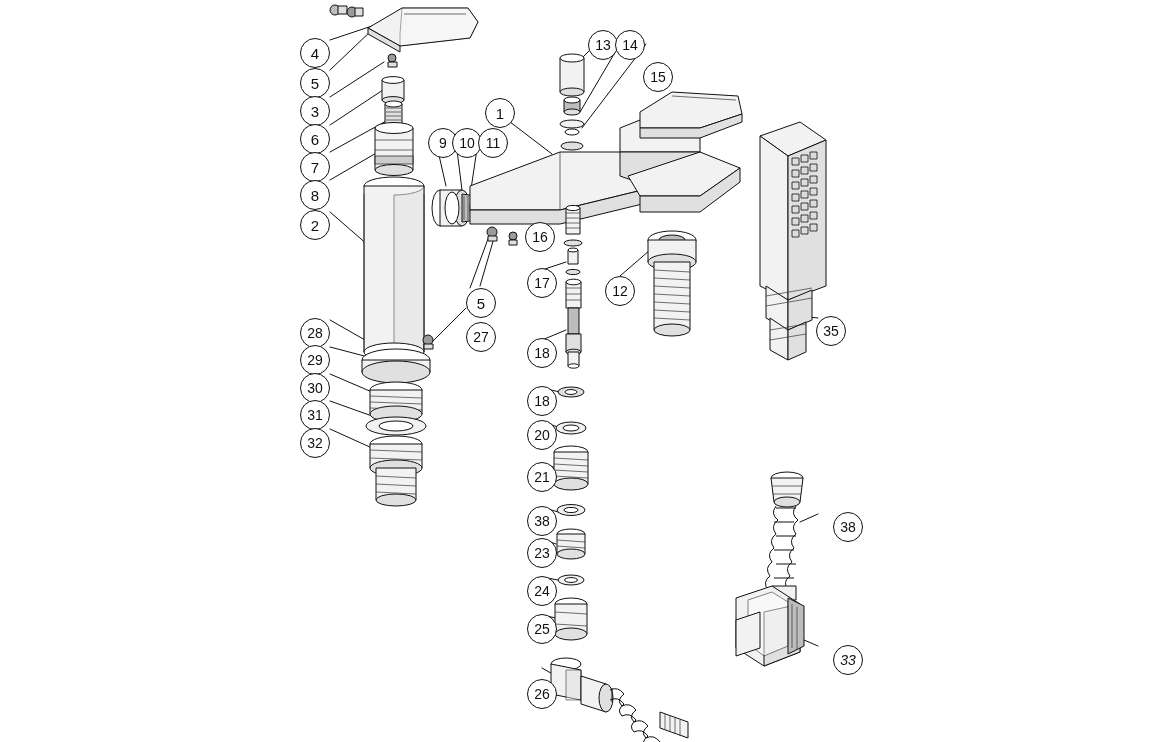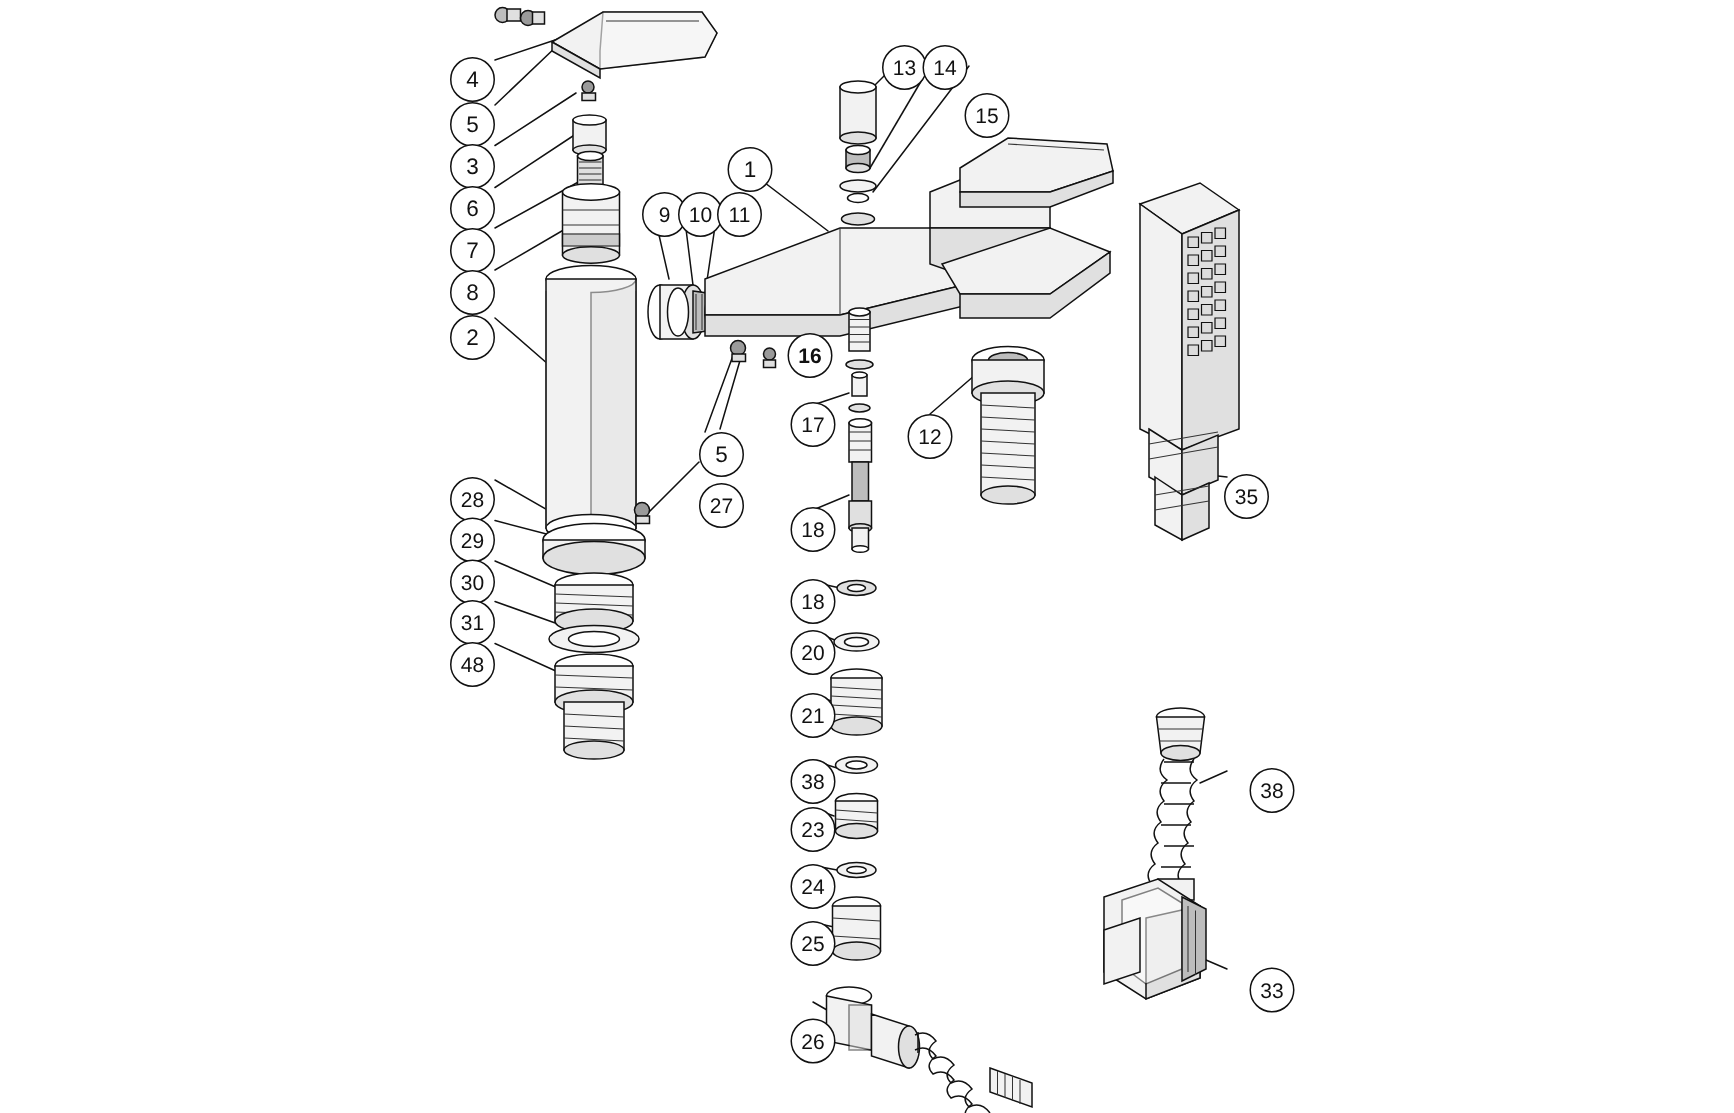--- a/index.html
+++ b/index.html
@@ -470,39 +470,39 @@
 
   <div class="callout small" style="left:428px; top:128px;">9</div>
   <div class="callout small" style="left:452px; top:128px;">10</div>
   <div class="callout small" style="left:478px; top:128px;">11</div>
   <div class="callout" style="left:485px; top:98px;">1</div>
 
   <div class="callout small" style="left:588px; top:30px;">13</div>
   <div class="callout small" style="left:615px; top:30px;">14</div>
   <div class="callout small" style="left:643px; top:30px;margin-top:32px;">15</div>
 
-  <div class="callout small" style="left:525px; top:222px;font-weight:bold;">16</div>
+  <div class="callout small" style="left:525px; top:222px;">16</div>
   <div class="callout" style="left:466px; top:288px;">5</div>
   <div class="callout small" style="left:466px; top:322px;">27</div>
   <div class="callout small" style="left:527px; top:268px;">17</div>
   <div class="callout small" style="left:527px; top:338px;">18</div>
   <div class="callout small" style="left:605px; top:276px;">12</div>
 
   <div class="callout small" style="left:527px; top:386px;">18</div>
   <div class="callout small" style="left:527px; top:420px;">20</div>
   <div class="callout small" style="left:527px; top:462px;">21</div>
   <div class="callout small" style="left:527px; top:506px;">38</div>
   <div class="callout small" style="left:527px; top:538px;">23</div>
   <div class="callout small" style="left:527px; top:576px;">24</div>
   <div class="callout small" style="left:527px; top:614px;">25</div>
   <div class="callout small" style="left:527px; top:666px;margin-top:13px;">26</div>
 
   <div class="callout small" style="left:300px; top:318px;">28</div>
   <div class="callout small" style="left:300px; top:345px;">29</div>
   <div class="callout small" style="left:300px; top:373px;">30</div>
   <div class="callout small" style="left:300px; top:400px;">31</div>
-  <div class="callout small" style="left:300px; top:428px;">48</div>
+  <div class="callout small" style="left:300px; top:428px;">32</div>
 
   <div class="callout small" style="left:816px; top:316px;">35</div>
   <div class="callout small" style="left:833px; top:512px;">38</div>
-  <div class="callout small" style="left:833px; top:645px;">33</div>
+  <div class="callout small" style="left:833px; top:645px;font-style:italic;">33</div>
 
 </div>
 
 </body></html>

